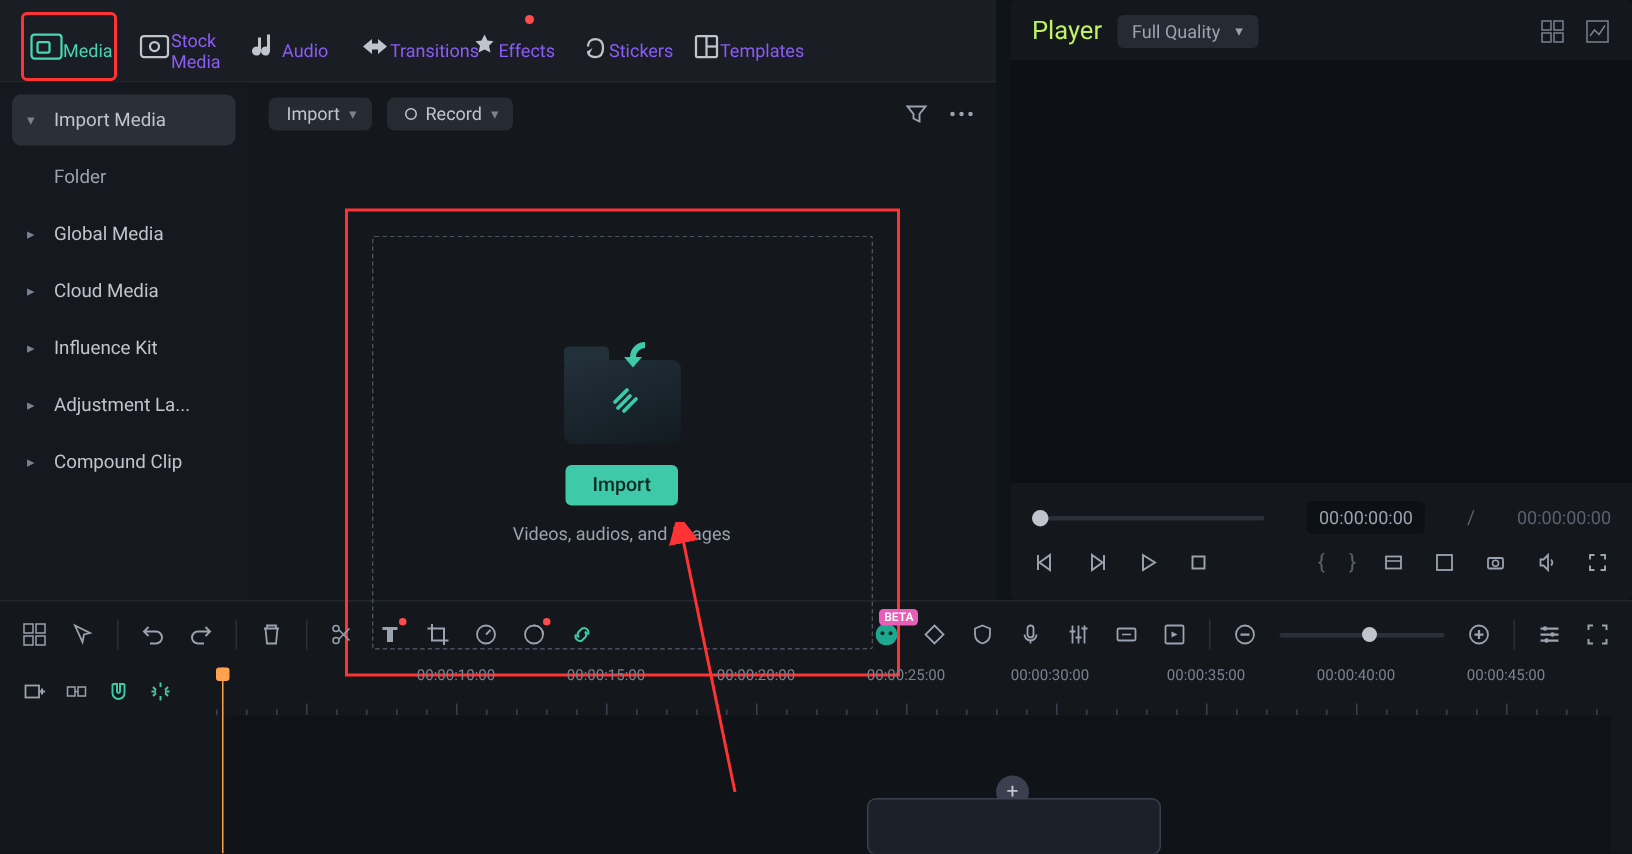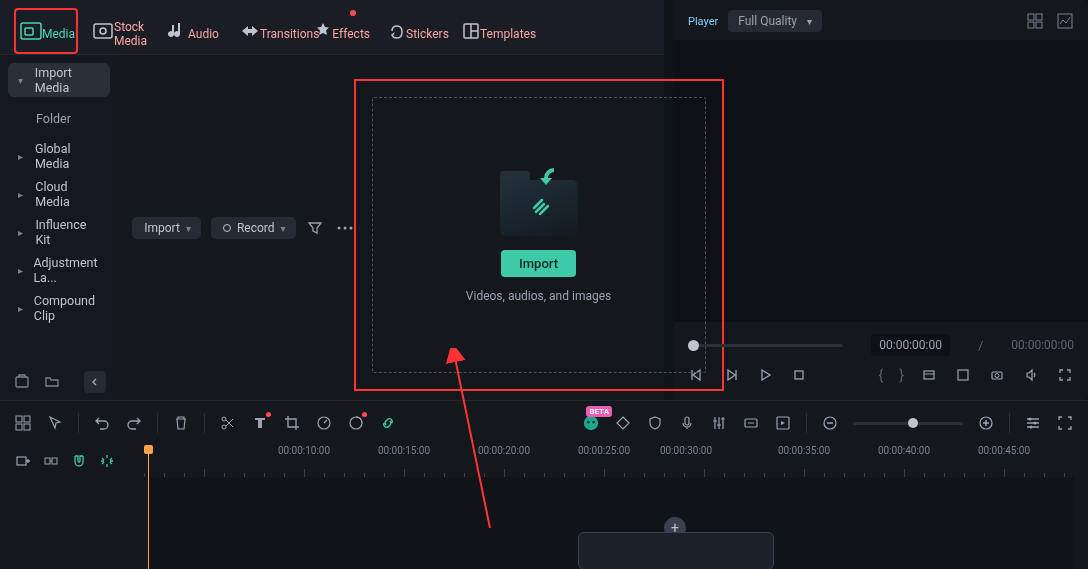--- a/index.html
+++ b/index.html
@@ -25,21 +25,21 @@
   display: flex;
   flex-direction: row;
   align-items: center;
   width: 64px;
   padding: 6px 4px;
   cursor: pointer;
   position: relative;
 }
 .tab.active .tab-label { color: #4ad6b5; }
 .tab .tab-icon { width: 22px; height: 22px; display:flex; align-items:center; justify-content:center;}
-.tab .tab-label { font-size: 12px; margin-top: 6px; color: #fca5a5; }
+.tab .tab-label { font-size: 12px; margin-top: 6px; color: #8b5cf6; }
 .tab.active { border: 2px solid #ff3333; border-radius: 4px; }
 .notif-dot {
   position: absolute; top: 2px; right: 18px;
   width: 6px; height: 6px; border-radius: 50%; background: #ff4d4d;
 }
 .panel-body {
   display: flex; flex: 1; background: #14171c;
   border-top: 1px solid #22262d;
 }
 .sidebar {
@@ -61,22 +61,23 @@
 .sb-icon {
   width: 20px; height: 20px; display:flex;align-items:center;justify-content:center;
   color:#7a8290; cursor:pointer;
 }
 .sb-chevbox {
   margin-left:auto; width:22px; height:22px; border-radius:4px;
   background:#262b33; display:flex;align-items:center;justify-content:center;
   cursor:pointer; color:#9aa3af;
 }
 .content-area {
-  flex: 1; display: flex; flex-direction: row;
+  flex: 1; display: flex; flex-direction: column;
   padding: 10px 14px 14px;
+  gap: 38px;
 }
 .content-toolbar {
   display: flex; align-items: center; gap: 10px;
 }
 .btn {
   background:#262b33; border-radius:5px; padding:4px 10px 4px 12px;
   display:flex; align-items:center; gap:6px; cursor:pointer;
   font-size:12px; color:#c0c4cc;
 }
 .btn .dd { font-size:10px; color:#7a8290;}
@@ -96,21 +97,21 @@
   background:#3ec9a8; color:#0d2a22; padding:6px 18px;
   border-radius:4px; font-size:13px; cursor:pointer; font-weight:500;
 }
 .drop-sub { font-size:12px; color:#9aa3af; }
 .arrow-svg { position:absolute; left:230px; top:348px; pointer-events:none;}
 .player-panel {
   flex:1; background:#14171c; margin-left:10px; border-radius:4px;
   display:flex; flex-direction:column; padding:10px 14px;
 }
 .player-header { display:flex; align-items:center; gap:10px;}
-.player-title { color:#7dd3fc; font-size:11px;}
+.player-title { color:#bef264; font-size:17px;}
 .quality-select {
   background:#262b33; border-radius:4px; padding:4px 10px;
   display:flex; align-items:center; gap:10px; cursor:pointer;
   font-size:12px; color:#9aa3af;
 }
 .player-header-right { margin-left:auto; display:flex; gap:12px;}
 .ph-icon{width:18px;height:18px;display:flex;align-items:center;justify-content:center;cursor:pointer;color:#7a8290;}
 .preview-area { flex:1; background:#0d1015; margin:8px -14px; }
 .scrub-row { display:flex; align-items:center; gap:28px; padding:4px 0;}
 .scrub-track { flex:1; height:3px; background:#2a2f38; border-radius:2px; position:relative;}
@@ -582,21 +583,21 @@
               <path d="M8 2v3M8 11v3M3 5l2 2M11 9l2 2M2 8h3M11 8h3M3 11l2-2M11 7l2-2" stroke="currentColor" stroke-width="1.3"></path>
             </svg>
           </span>
       </div>
       <div class="ruler" id="ruler">
           <div class="ruler-label" style="left: 70px; margin-top: 44px;">00:00:05:00</div>
           <div class="ruler-label" style="left: 170px;">00:00:10:00</div>
           <div class="ruler-label" style="left: 270px;">00:00:15:00</div>
           <div class="ruler-label" style="left: 370px;">00:00:20:00</div>
           <div class="ruler-label" style="left: 470px;">00:00:25:00</div>
-          <div class="ruler-label" style="left: 552px;">00:00:30:00</div>
+          <div class="ruler-label" style="left: 566px;">00:00:30:00</div>
           <div class="ruler-label" style="left: 670px;">00:00:35:00</div>
           <div class="ruler-label" style="left: 770px;">00:00:40:00</div>
           <div class="ruler-label" style="left: 870px;">00:00:45:00</div>
           <div class="ruler-ticks">
             <div class="tick minor" style="left: 10px;"></div>
             <div class="tick minor" style="left: 30px;"></div>
             <div class="tick minor" style="left: 50px;"></div>
             <div class="tick major" style="left: 70px;"></div>
             <div class="tick minor" style="left: 90px;"></div>
             <div class="tick minor" style="left: 110px;"></div>

